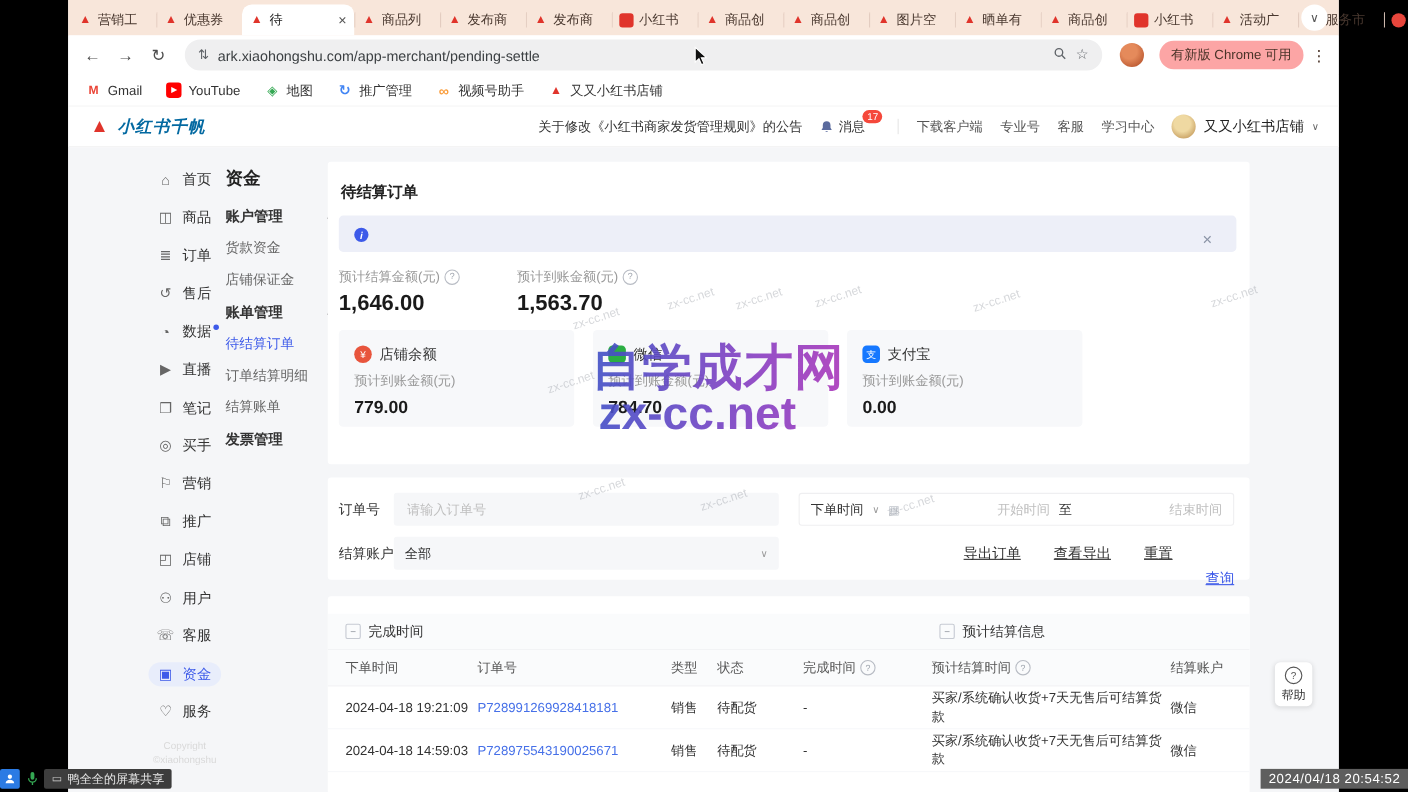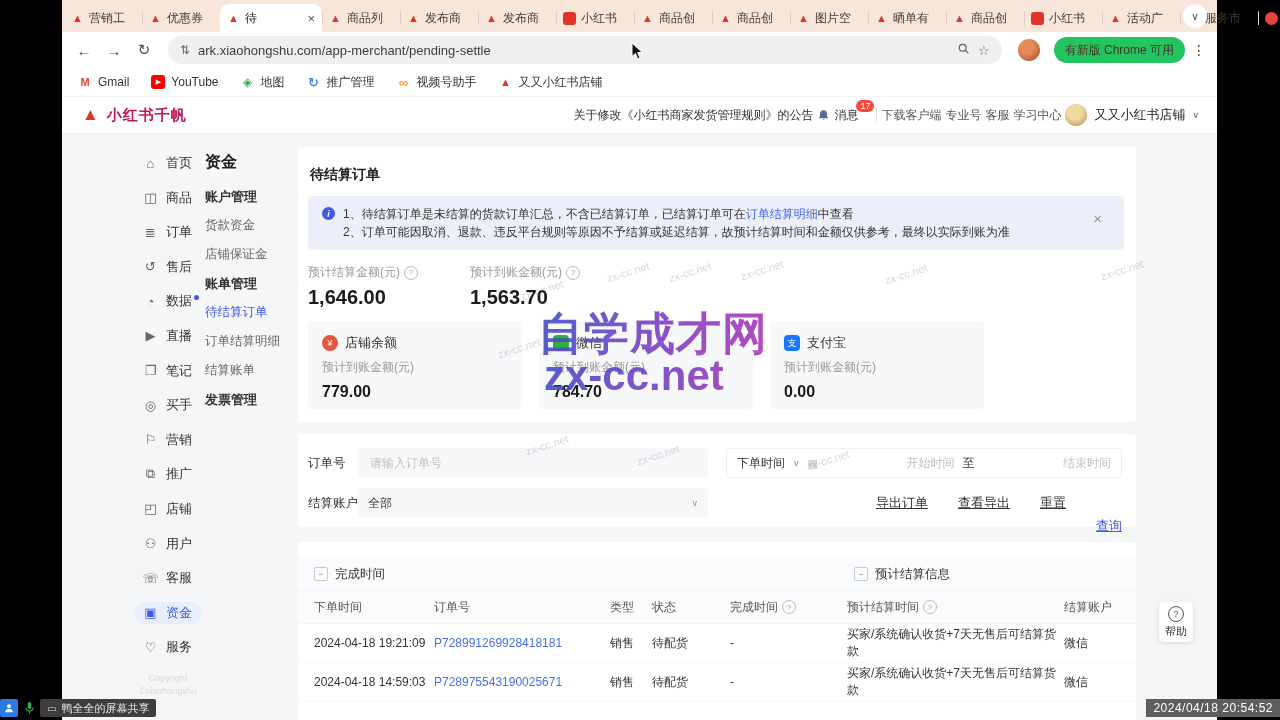--- a/index.html
+++ b/index.html
@@ -23,43 +23,43 @@
   .tabs-chevron{position:absolute;right:10px;top:4px;width:24px;height:24px;border-radius:50%;background:#fff;display:flex;align-items:center;justify-content:center;color:#555;font-size:11px;}
 
   
   .toolbar{height:36px;background:#fff;display:flex;align-items:center;padding:0 10px;gap:6px;flex:none;}
   .nav-ic{width:24px;height:24px;display:flex;align-items:center;justify-content:center;color:#4d4d4d;font-size:15px;}
   .urlbar{height:28px;flex:1;max-width:824px;background:#EFEFF0;border-radius:14px;display:flex;align-items:center;padding:0 12px;gap:8px;margin-left:6px;}
   .urlbar .tune{color:#5f6368;font-size:12px;}
   .url-text{font-size:13px;color:#3C4043;flex:1;white-space:nowrap;overflow:hidden;}
   .urlbar .mini{color:#5f6368;font-size:13px;}
   .chrome-avatar{width:22px;height:22px;border-radius:50%;background:radial-gradient(circle at 40% 35%,#E58A5B 0 35%,#B34F28 90%);margin-left:10px;flex:none;}
-  .update-pill{height:26px;border-radius:13px;background:#22c55e;color:#4a3328;font-size:12px;display:flex;align-items:center;padding:0 11px;margin-left:8px;white-space:nowrap;}
+  .update-pill{height:26px;border-radius:13px;background:#fca5a5;color:#4a3328;font-size:12px;display:flex;align-items:center;padding:0 11px;margin-left:8px;white-space:nowrap;}
   .kebab{color:#4a3328;font-size:14px;width:16px;text-align:center;}
 
   
   .bookmarks{height:28px;background:#fff;display:flex;align-items:center;gap:22px;padding:0 16px;flex:none;border-bottom:1px solid #f2f2f2;}
   .bm{display:flex;align-items:center;gap:6px;font-size:12px;color:#333;}
   .bm-ic{width:14px;height:14px;display:inline-flex;align-items:center;justify-content:center;font-size:11px;font-weight:bold;}
   .bm-ic.gmail{color:#EA4335;}
   .bm-ic.youtube{background:#FF0000;border-radius:3px;color:#fff;font-size:7px;}
   .bm-ic.maps{color:#34A853;font-size:12px;}
   .bm-ic.promo{color:#4285F4;font-size:13px;}
   .bm-ic.channels{color:#FA9D3B;font-size:13px;}
   .bm-ic.ark{color:#E0342B;font-size:11px;}
 
   
   .pagehead{height:36px;background:#fff;display:flex;align-items:center;padding:0 18px 0 20px;gap:10px;flex:none;border-bottom:1px solid #f0f0f0;}
   .brand{display:flex;align-items:center;gap:8px;flex:none;}
   .brand-logo{color:#E0342B;font-size:17px;}
-  .brand-name{font-size:15px;font-weight:bold;color:#be185d;letter-spacing:1px;}
+  .brand-name{font-size:15px;font-weight:bold;color:#0369a1;letter-spacing:1px;font-style:italic;}
   .head-search{width:150px;height:25px;background:#F5F5F6;border-radius:3px;display:flex;align-items:center;gap:6px;padding:0 8px;margin-left:72px;}
   .head-search input{border:0;background:transparent;outline:none;font-size:12px;color:#333;width:100%;font-family:inherit;}
   .head-search input::placeholder{color:#BFBFBF;}
-  .ph-right{margin-left:auto;display:flex;align-items:center;gap:4px;}
+  .ph-right{margin-left:auto;display:flex;align-items:center;gap:16px;}
   .announce{font-size:12px;color:#333;}
   .msg{display:flex;align-items:center;gap:4px;font-size:12px;color:#333;position:relative;padding-right:14px;}
   .msg-badge{position:absolute;top:-7px;right:-2px;background:#F5483B;color:#fff;font-size:9px;border-radius:8px;padding:1px 4px;line-height:10px;}
   .vdiv{width:1px;height:14px;background:#e5e5e5;}
   .ph-link{font-size:12px;color:#555;}
   .shop{display:flex;align-items:center;gap:7px;}
   .shop-avatar{width:22px;height:22px;border-radius:50%;background:radial-gradient(circle at 45% 38%,#EFD9A2 0 40%,#B98A4A 95%);}
   .shop-name{font-size:13px;color:#222;}
   .shop-caret{font-size:9px;color:#666;}
 
@@ -386,24 +386,20 @@
             <div class="sm-group">
               <span>发票管理</span>
             </div>
           </div>
       </div>
 
       <div class="card card1">
         <div class="page-title">待结算订单</div>
         <div class="notice">
           <span class="info-ic">i</span>
-          <div class="notice-lines">
-            <div><span>1、待结算订单是未结算的货款订单汇总，不含已结算订单，已结算订单可在</span><a>订单结算明细</a><span>中查看</span></div>
-            <div>2、订单可能因取消、退款、违反平台规则等原因不予结算或延迟结算，故预计结算时间和金额仅供参考，最终以实际到账为准</div>
-          </div>
           <span class="notice-close">×</span>
         </div>
         <div class="summary">
           <div>
             <div class="sum-label">
                 <span>预计结算金额(元)</span>
                 <span class="q-ic">?</span>
               </div>
             <div class="sum-value">1,646.00</div>
           </div>

